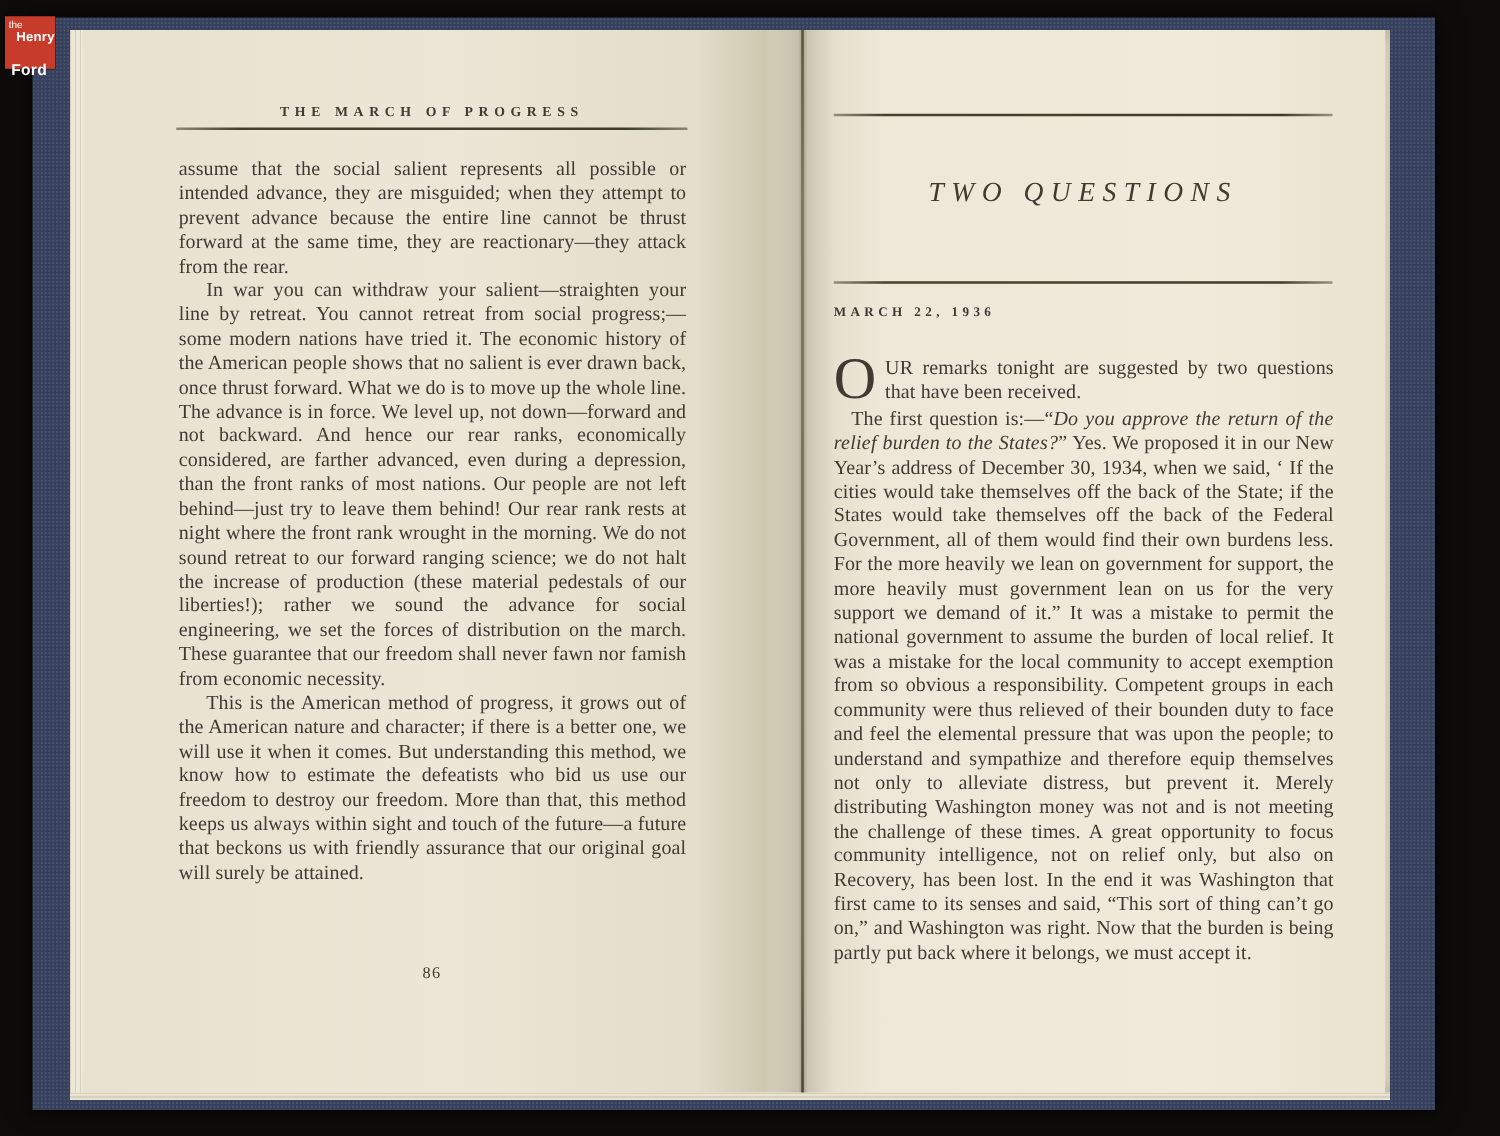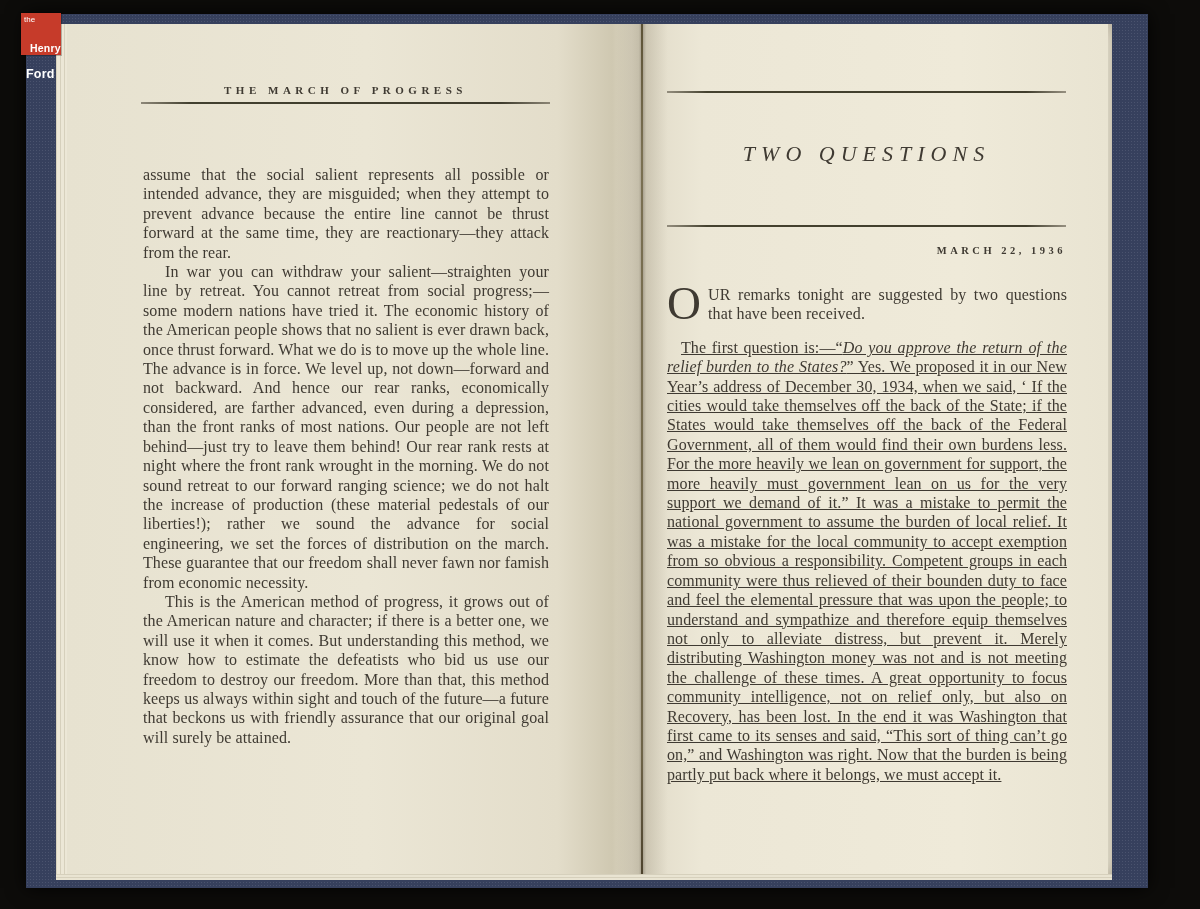--- a/index.html
+++ b/index.html
@@ -1,25 +1,25 @@
 <!DOCTYPE html>
 <html style="--logo-bg: #c63b2a; --cover-blue: #36405d; --paper: #ebe6d5; --ink: #3f3a32;"><head>
 <meta charset="utf-8">
 <style>
   html,body{margin:0;padding:0;}
   body{width:1200px;height:909px;background:#0d0c0a;font-family:"Liberation Serif","DejaVu Serif",serif;}
   .stage{position:relative;width:1200px;height:909px;overflow:hidden;background:#0d0c0a;}
 
   
-  .logo{position:absolute;left:21px;top:13px;width:40px;height:42px;
+  .logo{position:absolute;left:4px;top:13px;width:40px;height:42px;
         background:var(--logo-bg,#c63b2a);color:#fff;
         font-family:"Liberation Sans","DejaVu Sans",sans-serif;line-height:1;
         box-shadow:0 0 0 1px rgba(0,0,0,.25);}
   .logo .l1{display:block;font-size:8px;margin:3px 0 0 3px;font-weight:400;}
-  .logo .l2{display:block;font-size:10.5px;font-weight:700;margin:19px 0 0 9px;letter-spacing:.2px;}
+  .logo .l2{display:block;font-size:10.5px;font-weight:700;margin:1px 0 0 9px;letter-spacing:.2px;}
   .logo .l3{display:block;font-size:12.5px;font-weight:700;margin:14px 0 0 5px;letter-spacing:.2px;}
 
   
   .book{position:absolute;left:26px;top:14px;width:1122px;height:874px;
         background-color:var(--cover-blue,#36405d);
         background-image:radial-gradient(rgba(255,255,255,.10) 1px,transparent 1px);
         background-size:3px 3px;
         box-shadow:0 0 18px rgba(0,0,0,.9);}
   .pages{position:absolute;left:30px;top:10px;width:1056px;height:856px;
          background:var(--paper,#ebe6d5);
@@ -41,37 +41,37 @@
   
   .ink{color:var(--ink,#3f3a32);}
   .running-head{position:absolute;left:143px;top:84px;width:405px;text-align:center;
         font-size:11px;letter-spacing:4.5px;font-weight:700;}
   .head-rule{position:absolute;left:141px;top:102px;width:409px;height:2px;
         background:linear-gradient(to right,rgba(66,59,46,.55),#42402f 12%,#3f3c2d 88%,rgba(66,59,46,.55));}
   .body-text{position:absolute;text-align:justify;font-size:16px;line-height:19.4px;
         letter-spacing:.1px;}
   .body-left{left:143px;top:126px;width:406px;}
   .body-text p{margin:0;text-indent:22px;}
-  .body-text p.noindent{text-indent:0;margin-top:39px;}
+  .body-text p.noindent{text-indent:0;}
   .folio{position:absolute;text-align:center;font-size:13px;letter-spacing:1px;}
   .folio-left{left:143px;top:770px;width:405px;}
   .folio-right{left:667px;top:770px;width:399px;}
 
   .rule-r{position:absolute;left:667px;width:399px;height:2px;
         background:linear-gradient(to right,rgba(66,59,46,.5),#45422f 10%,#403d2c 90%,rgba(66,59,46,.5));}
   .rule-r.top{top:91px;}
   .rule-r.mid{top:225px;}
   .chapter-title{position:absolute;left:667px;top:141px;width:399px;text-align:center;
         font-style:italic;font-size:22px;letter-spacing:6px;font-weight:500;}
-  .chapter-date{position:absolute;left:667px;top:245px;width:399px;text-align:right;
+  .chapter-date{position:absolute;left:667px;top:245px;width:399px;text-align:left;
         font-size:10.5px;letter-spacing:3.5px;font-weight:700;}
   .body-right{left:667px;top:285px;width:400px;}
   .dropcap{float:left;font-size:47px;line-height:35px;padding:1px 7px 0 0;font-weight:500;}
   .body-right p.pfirst{text-indent:0;}
-  .body-right p.pindent{text-indent:14px;margin-top:14px;text-decoration:underline;}
+  .body-right p.pindent{text-indent:14px;margin-top:2px;}
   .body-right em{font-style:italic;letter-spacing:.2px;}
 </style>
 </head>
 <body>
 
 <div class="stage">
 
   <div class="book">
     <div class="pages">
       <div class="page-left"></div>
@@ -81,20 +81,21 @@
     </div>
   </div>
 
   <div class="running-head ink">THE MARCH OF PROGRESS</div>
   <div class="head-rule"></div>
   <div class="body-text body-left ink">
     <p class="noindent">assume that the social salient represents all possible or intended advance, they are misguided; when they attempt to prevent advance because the entire line cannot be thrust forward at the same time, they are reactionary—they attack from the rear.</p>
     <p>In war you can withdraw your salient—straighten your line by retreat.  You cannot retreat from social progress;—some modern nations have tried it.  The economic history of the American people shows that no salient is ever drawn back, once thrust forward.  What we do is to move up the whole line.  The advance is in force.  We level up, not down—forward and not backward.  And hence our rear ranks, economically considered, are farther advanced, even during a depression, than the front ranks of most nations.  Our people are not left behind—just try to leave them behind! Our rear rank rests at night where the front rank wrought in the morning.  We do not sound retreat to our forward ranging science; we do not halt the increase of production (these material pedestals of our liberties!); rather we sound the advance for social engineering, we set the forces of distribution on the march.  These guarantee that our freedom shall never fawn nor famish from economic necessity.</p>
     <p>This is the American method of progress, it grows out of the American nature and character; if there is a better one, we will use it when it comes.  But understanding this method, we know how to estimate the defeatists who bid us use our freedom to destroy our freedom.  More than that, this method keeps us always within sight and touch of the future—a future that beckons us with friendly assurance that our original goal will surely be attained.</p>
   </div>
+  <div class="folio folio-left ink">86</div>
 
   <div class="rule-r top"></div>
   <div class="chapter-title ink">TWO QUESTIONS</div>
   <div class="rule-r mid"></div>
   <div class="chapter-date ink">MARCH 22, 1936</div>
   <div class="body-text body-right ink">
     <p class="pfirst"><span class="dropcap">O</span><span>UR</span><span> remarks tonight are suggested by two questions that have been received.</span></p>
     <p class="pindent"><span>The first question is:—“</span><em>Do you approve the return of the relief burden to the States?</em><span>”  Yes.  We proposed it in our New Year’s address of December 30, 1934, when we said, ‘ If the cities would take themselves off the back of the State; if the States would take themselves off the back of the Federal Government, all of them would find their own burdens less. For the more heavily we lean on government for support, the more heavily must government lean on us for the very support we demand of it.”  It was a mistake to permit the national government to assume the burden of local relief. It was a mistake for the local community to accept exemption from so obvious a responsibility.  Competent groups in each community were thus relieved of their bounden duty to face and feel the elemental pressure that was upon the people; to understand and sympathize and therefore equip themselves not only to alleviate distress, but prevent it. Merely distributing Washington money was not and is not meeting the challenge of these times.  A great opportunity to focus community intelligence, not on relief only, but also on Recovery, has been lost.  In the end it was Washington that first came to its senses and said, “This sort of thing can’t go on,” and Washington was right.  Now that the burden is being partly put back where it belongs, we must accept it.</span></p>
   </div>
 

